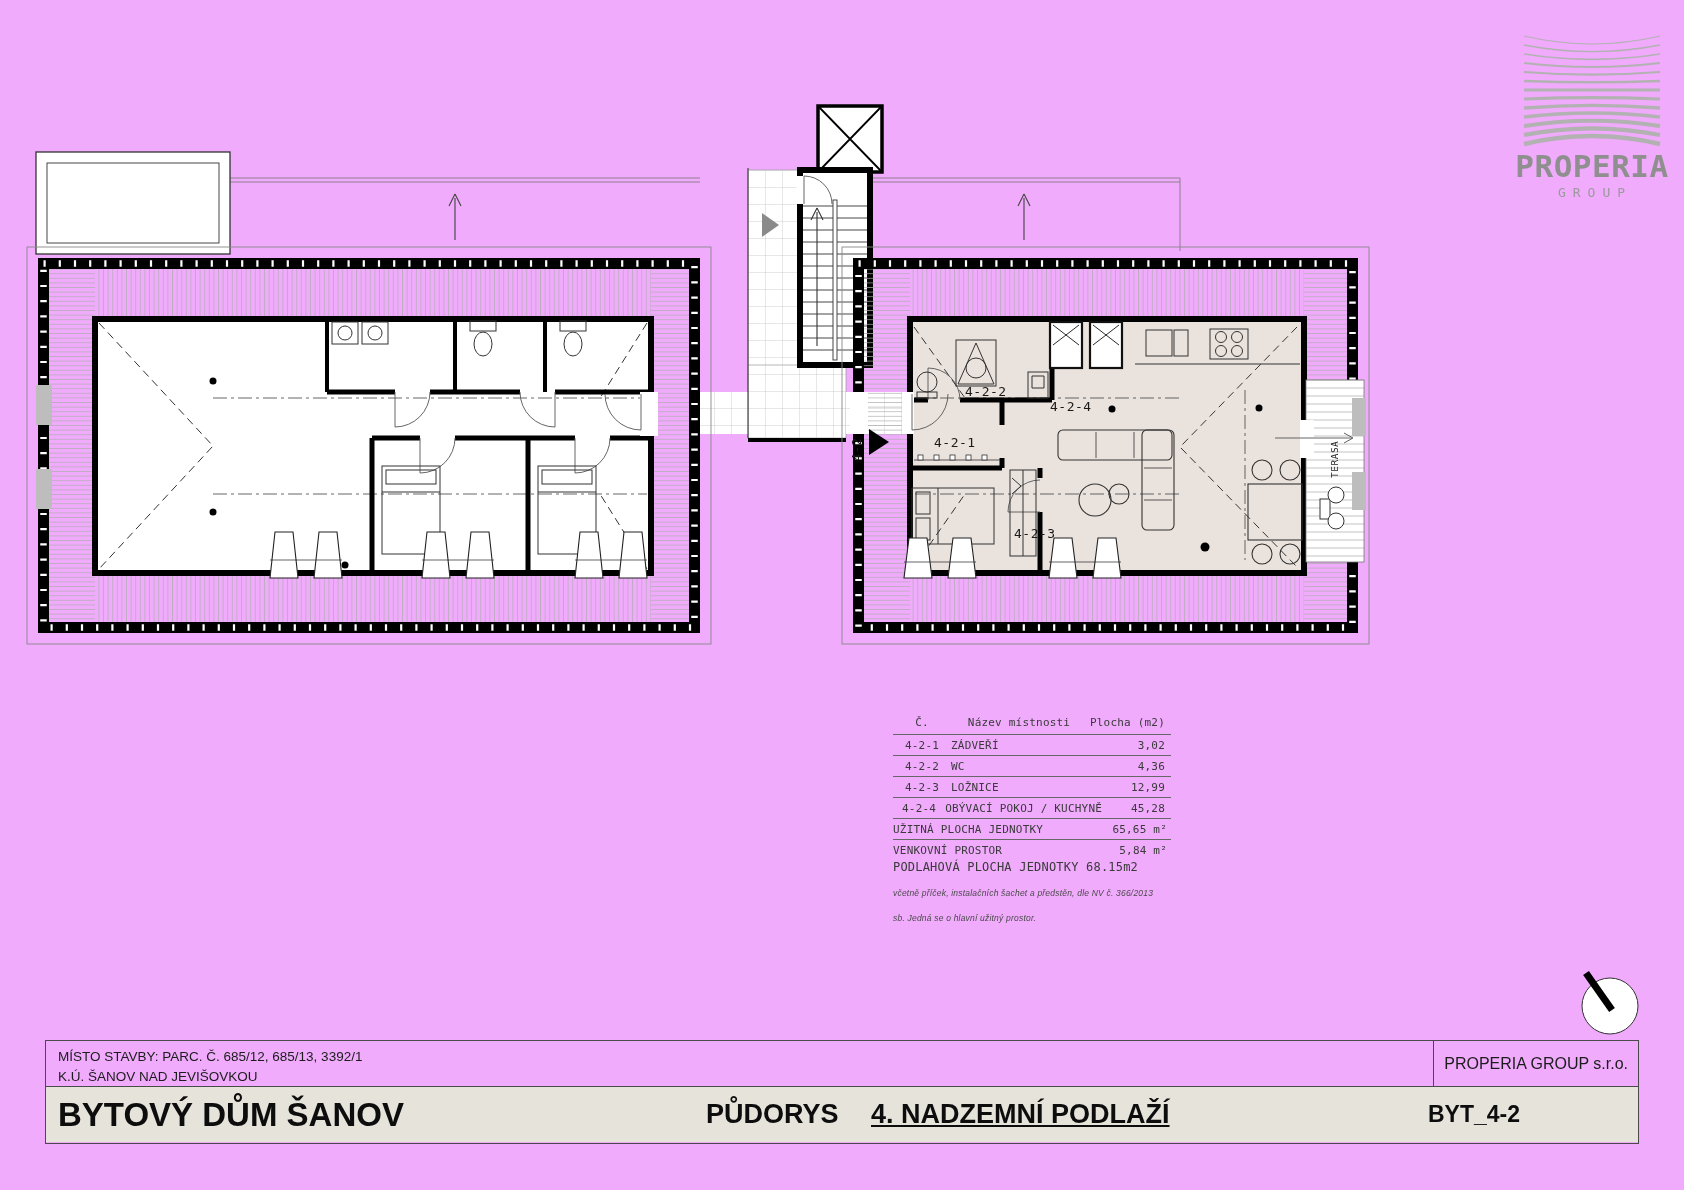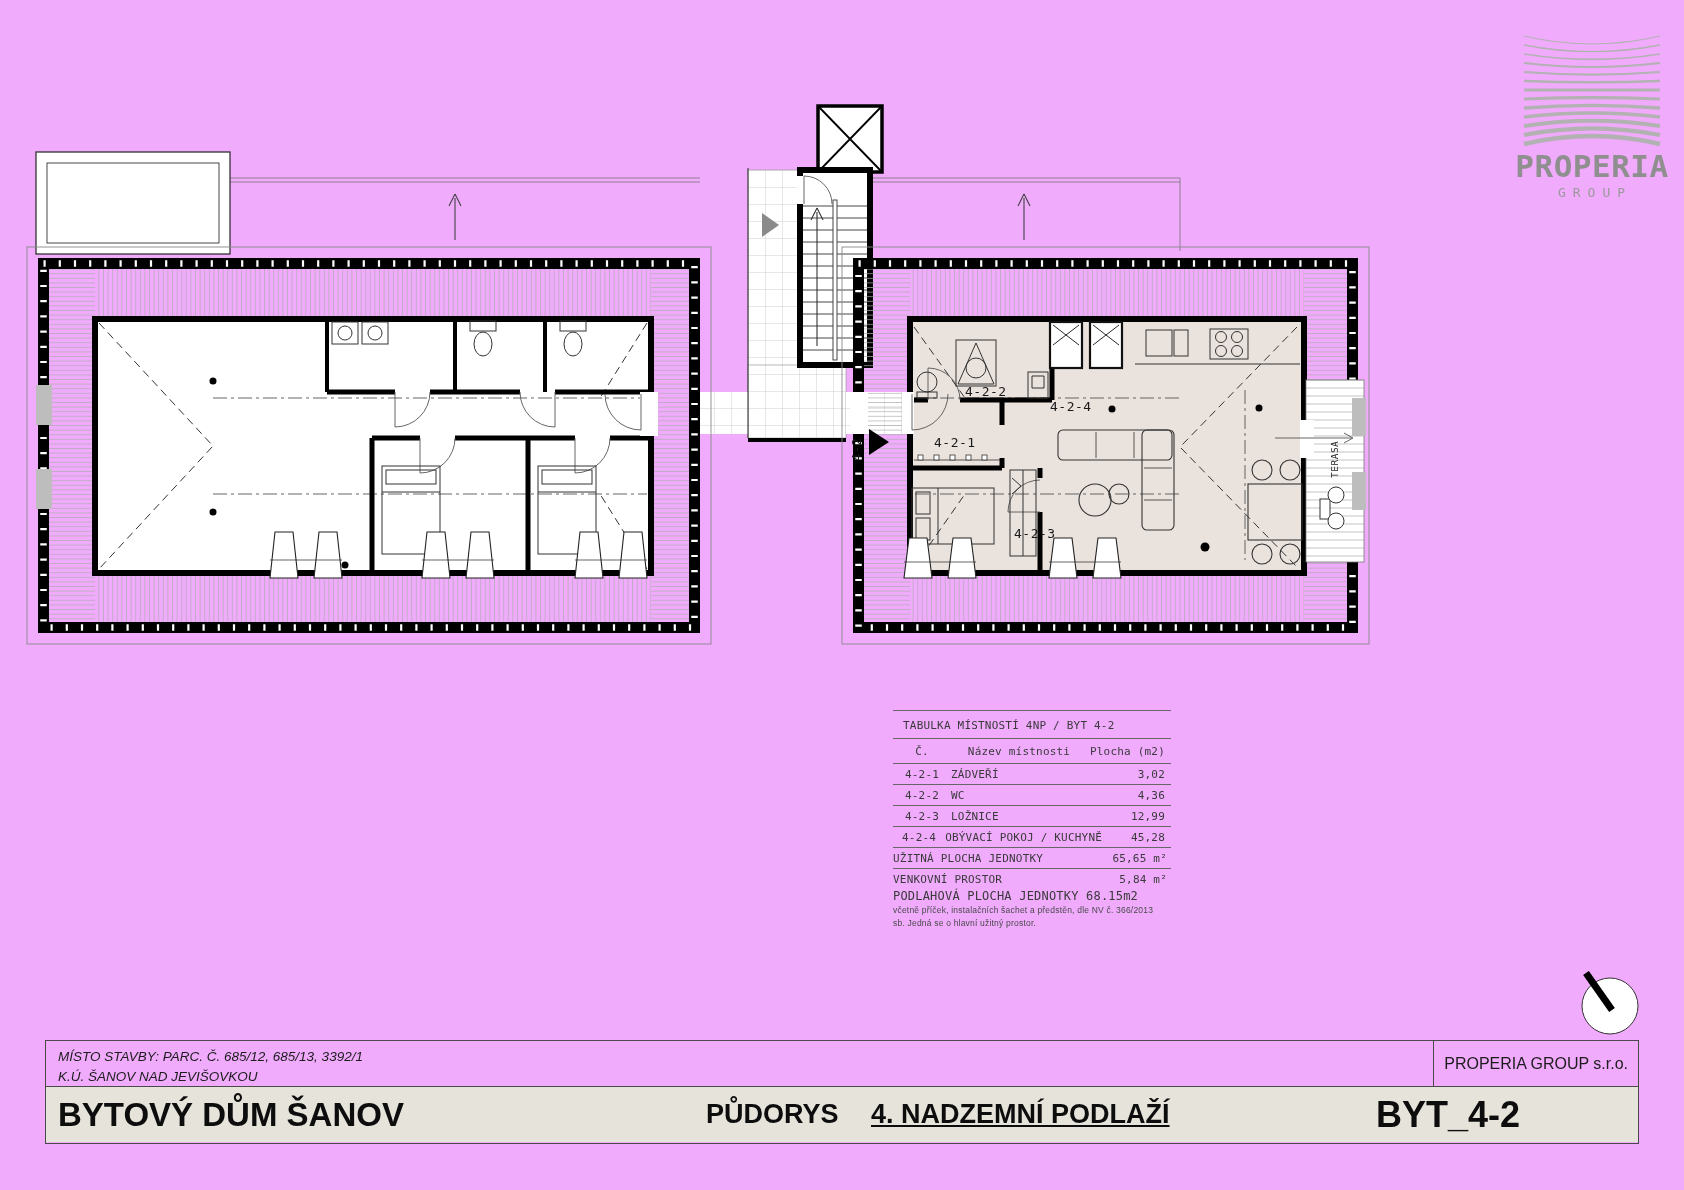--- a/index.html
+++ b/index.html
@@ -19,36 +19,36 @@
   #room-table .t-row{display:flex;border-bottom:1px solid #666;padding:4px 4px 3px 0;}
   #room-table .t-row .c-num{width:58px;text-align:center;white-space:nowrap;}
   #room-table .t-row .c-name{flex:1;white-space:nowrap;}
   #room-table .t-row .c-area{width:70px;text-align:right;padding-right:2px;}
   #room-table .t-sum{display:flex;border-bottom:1px solid #666;padding:4px 4px 3px 0;}
   #room-table .t-sum .c-label{flex:1;white-space:nowrap;}
   #room-table .t-sum .c-val{width:74px;text-align:right;}
   #room-table .t-sum.last{border-bottom:none;}
   #room-table .t-foot{margin-top:0;font-size:12px;white-space:nowrap;}
   #room-table .t-note{font-family:"Liberation Sans",sans-serif;font-size:8.5px;
-              line-height:1.25;margin-top:2px;white-space:nowrap;color:#4a4a4a;}
+              line-height:1.25;margin-top:14px;white-space:nowrap;color:#4a4a4a;font-style:italic;}
   
   #title-block{left:45px;top:1040px;width:1594px;height:104px;border:1.5px solid #4a4a4a;
                box-sizing:border-box;color:#1c1c1c;}
   #tb-top{display:flex;height:46px;border-bottom:1.5px solid #4a4a4a;box-sizing:border-box;}
-  #tb-site{flex:1;padding:6px 12px;font-size:13.5px;line-height:1.45;font-style:italic;}
+  #tb-site{flex:1;padding:6px 12px;font-size:13.5px;line-height:1.45;}
   #tb-company{width:205px;border-left:1.5px solid #4a4a4a;box-sizing:border-box;
               display:flex;align-items:center;justify-content:flex-end;
               padding-right:10px;font-size:16px;white-space:nowrap;padding-left:12px;}
   #tb-bottom{position:relative;height:55px;background:#e6e3da;}
   #tb-bottom .big{position:absolute;top:0;height:55px;line-height:55px;font-weight:700;
               white-space:nowrap;color:#0d0d0d;}
   #tb-project{left:12px;font-size:33px;}
   #tb-drawing{left:628px;font-size:27px;margin-left:32px;}
   #tb-floor{left:825px;font-size:27px;text-decoration:underline;}
-  #tb-unit{right:118px;font-size:36px;}
+  #tb-unit{right:118px;font-size:23px;}
 </style>
 </head>
 <body>
 
 <div id="page">
 
 <svg class="abs" style="left:0;top:0" width="1684" height="1190" viewBox="0 0 1684 1190">
   <defs>
     <pattern id="hv" width="4.6" height="8" patternUnits="userSpaceOnUse">
       <path d="M2.3 0V8" stroke="#adadad" stroke-width="0.7"></path>
@@ -342,21 +342,20 @@
     <text transform="translate(861 461) rotate(-90)" font-size="12" fill="#1a1a1a" letter-spacing="0.5">4-2</text>
   </g>
 
   <g>
     <circle cx="1610" cy="1006" r="28" fill="#fff" stroke="#333" stroke-width="1"></circle>
     <path d="M1612 1010 1586 973" stroke="#000" stroke-width="7"></path>
   </g>
 </svg>
 
 <div id="room-table" class="abs">
-  <div class="t-title">TABULKA MÍSTNOSTÍ 4NP / BYT 4-2</div>
   <div class="t-head">
     <div class="c-num">Č.</div>
     <div class="c-name">Název místnosti</div>
     <div class="c-area">Plocha (m2)</div>
   </div>
   <div class="t-row">
     <div class="c-num">4-2-1</div>
     <div class="c-name">ZÁDVEŘÍ</div>
     <div class="c-area">3,02</div>
   </div>

